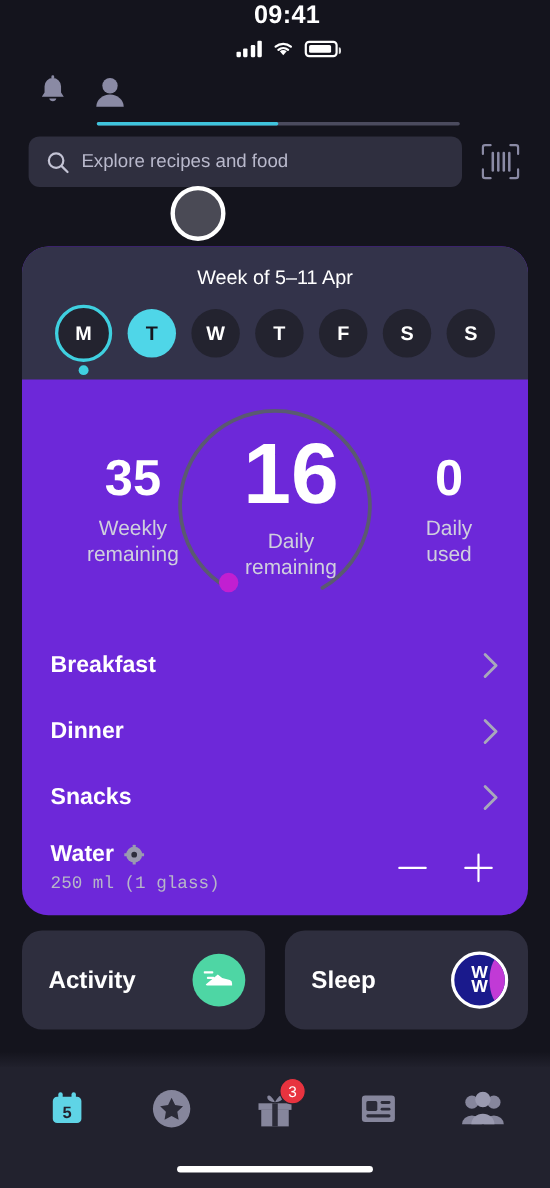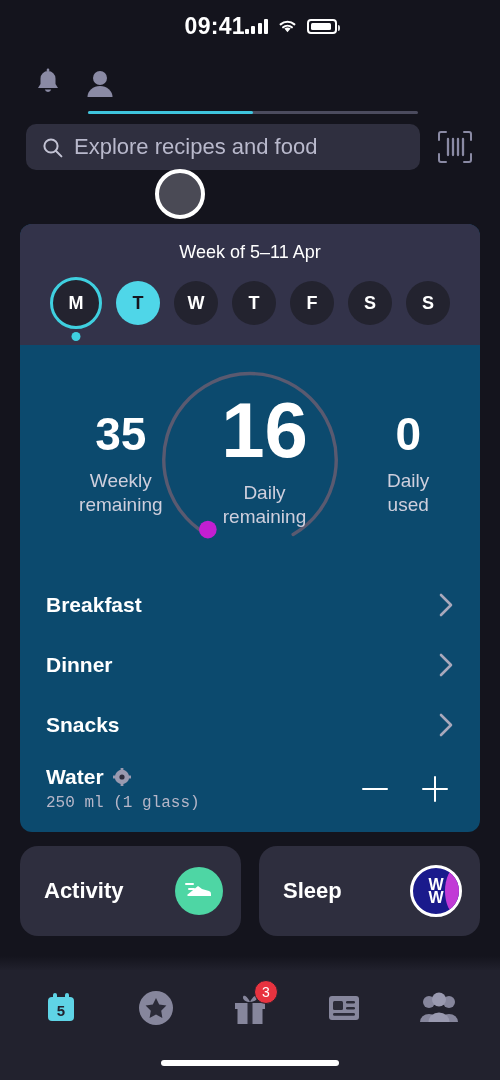--- a/index.html
+++ b/index.html
@@ -6,22 +6,23 @@
   html, body {
     width:500px; height:1080px; overflow:hidden;
     background:#13131c;
     font-family:"Liberation Sans", sans-serif;
     -webkit-font-smoothing:antialiased;
   }
   #app { position:relative; width:500px; height:1080px; background:#14141d; }
 
   
   .statusbar {
-    height:52px; display:flex; align-items:center; justify-content:center;
+    height:52px; display:flex; align-items:center; justify-content:space-between;
     padding:0 12px 0 34px;
+    flex-direction:column;
   }
   .status-time { color:#fff; font-size:23px; font-weight:700; letter-spacing:.3px; }
   .status-icons { display:flex; align-items:center; gap:9px; }
   .bars { display:flex; align-items:flex-end; gap:2.5px; height:15px; }
   .bars i { display:block; width:4px; background:#fff; border-radius:1px; }
   .bars i:nth-child(1){height:5px;} .bars i:nth-child(2){height:8px;}
   .bars i:nth-child(3){height:11px;} .bars i:nth-child(4){height:15px;}
   .battery { width:30px; height:15px; border:2px solid #fff; border-radius:4px; position:relative; padding:2px; }
   .battery::after { content:""; position:absolute; right:-5px; top:4.5px; width:2.5px; height:6px; background:#fff; border-radius:0 2px 2px 0; opacity:.85; }
   .battery b { display:block; height:100%; width:88%; background:#fff; border-radius:1.5px; }
@@ -35,33 +36,33 @@
   .tab.active { color:#fff; font-weight:700; }
   .tabline { position:absolute; left:88px; right:82px; bottom:0px; height:3px; background:#4b4b5e; border-radius:2px; }
   .tabline b { display:block; width:50%; height:100%; background:#3fc4dd; border-radius:2px; }
 
   
   .searchrow { display:flex; align-items:center; gap:12px; padding:10px 22px 0 26px; }
   .searchbar {
     flex:1; height:46px; background:#2f2f3f; border-radius:10px;
     display:flex; align-items:center; gap:11px; padding:0 16px;
   }
-  .search-ph { color:#b9b9cc; font-size:22px; }
+  .search-ph { color:#b9b9cc; font-size:17px; }
   .scan { width:46px; height:46px; display:flex; align-items:center; justify-content:center; }
 
   
   .cursor {
     position:absolute; left:155px; top:169px; width:50px; height:50px; border-radius:50%;
     background:#4a4a55; border:4px solid #fff; z-index:40;
   }
 
   
   .scroll { position:absolute; top:216px; left:0; right:0; bottom:0; }
   .card {
-    margin:8px 20px 0 20px; background:#0c4a6e; border-radius:12px; overflow:hidden;
+    margin:8px 20px 0 20px; background:#6d28d9; border-radius:24px; overflow:hidden;
   }
   .week { padding:18px 0 16px; background:#33334a; }
   .week-title { text-align:center; color:#fff; font-size:18px; margin-bottom:14px; }
   .days { display:flex; align-items:center; justify-content:center; gap:14px; padding:0 14px; }
   .day { width:44px; height:44px; border-radius:50%; background:#23232f;
          display:flex; align-items:center; justify-content:center;
          color:#fff; font-size:18px; font-weight:700; position:relative; }
   .day.today { width:52px; height:52px; border:3px solid #3fd0e0; background:#23232f; }
   .day.today::after { content:""; position:absolute; bottom:-15px; left:50%; transform:translateX(-50%);
                       width:9px; height:9px; border-radius:50%; background:#3fd0e0; }

